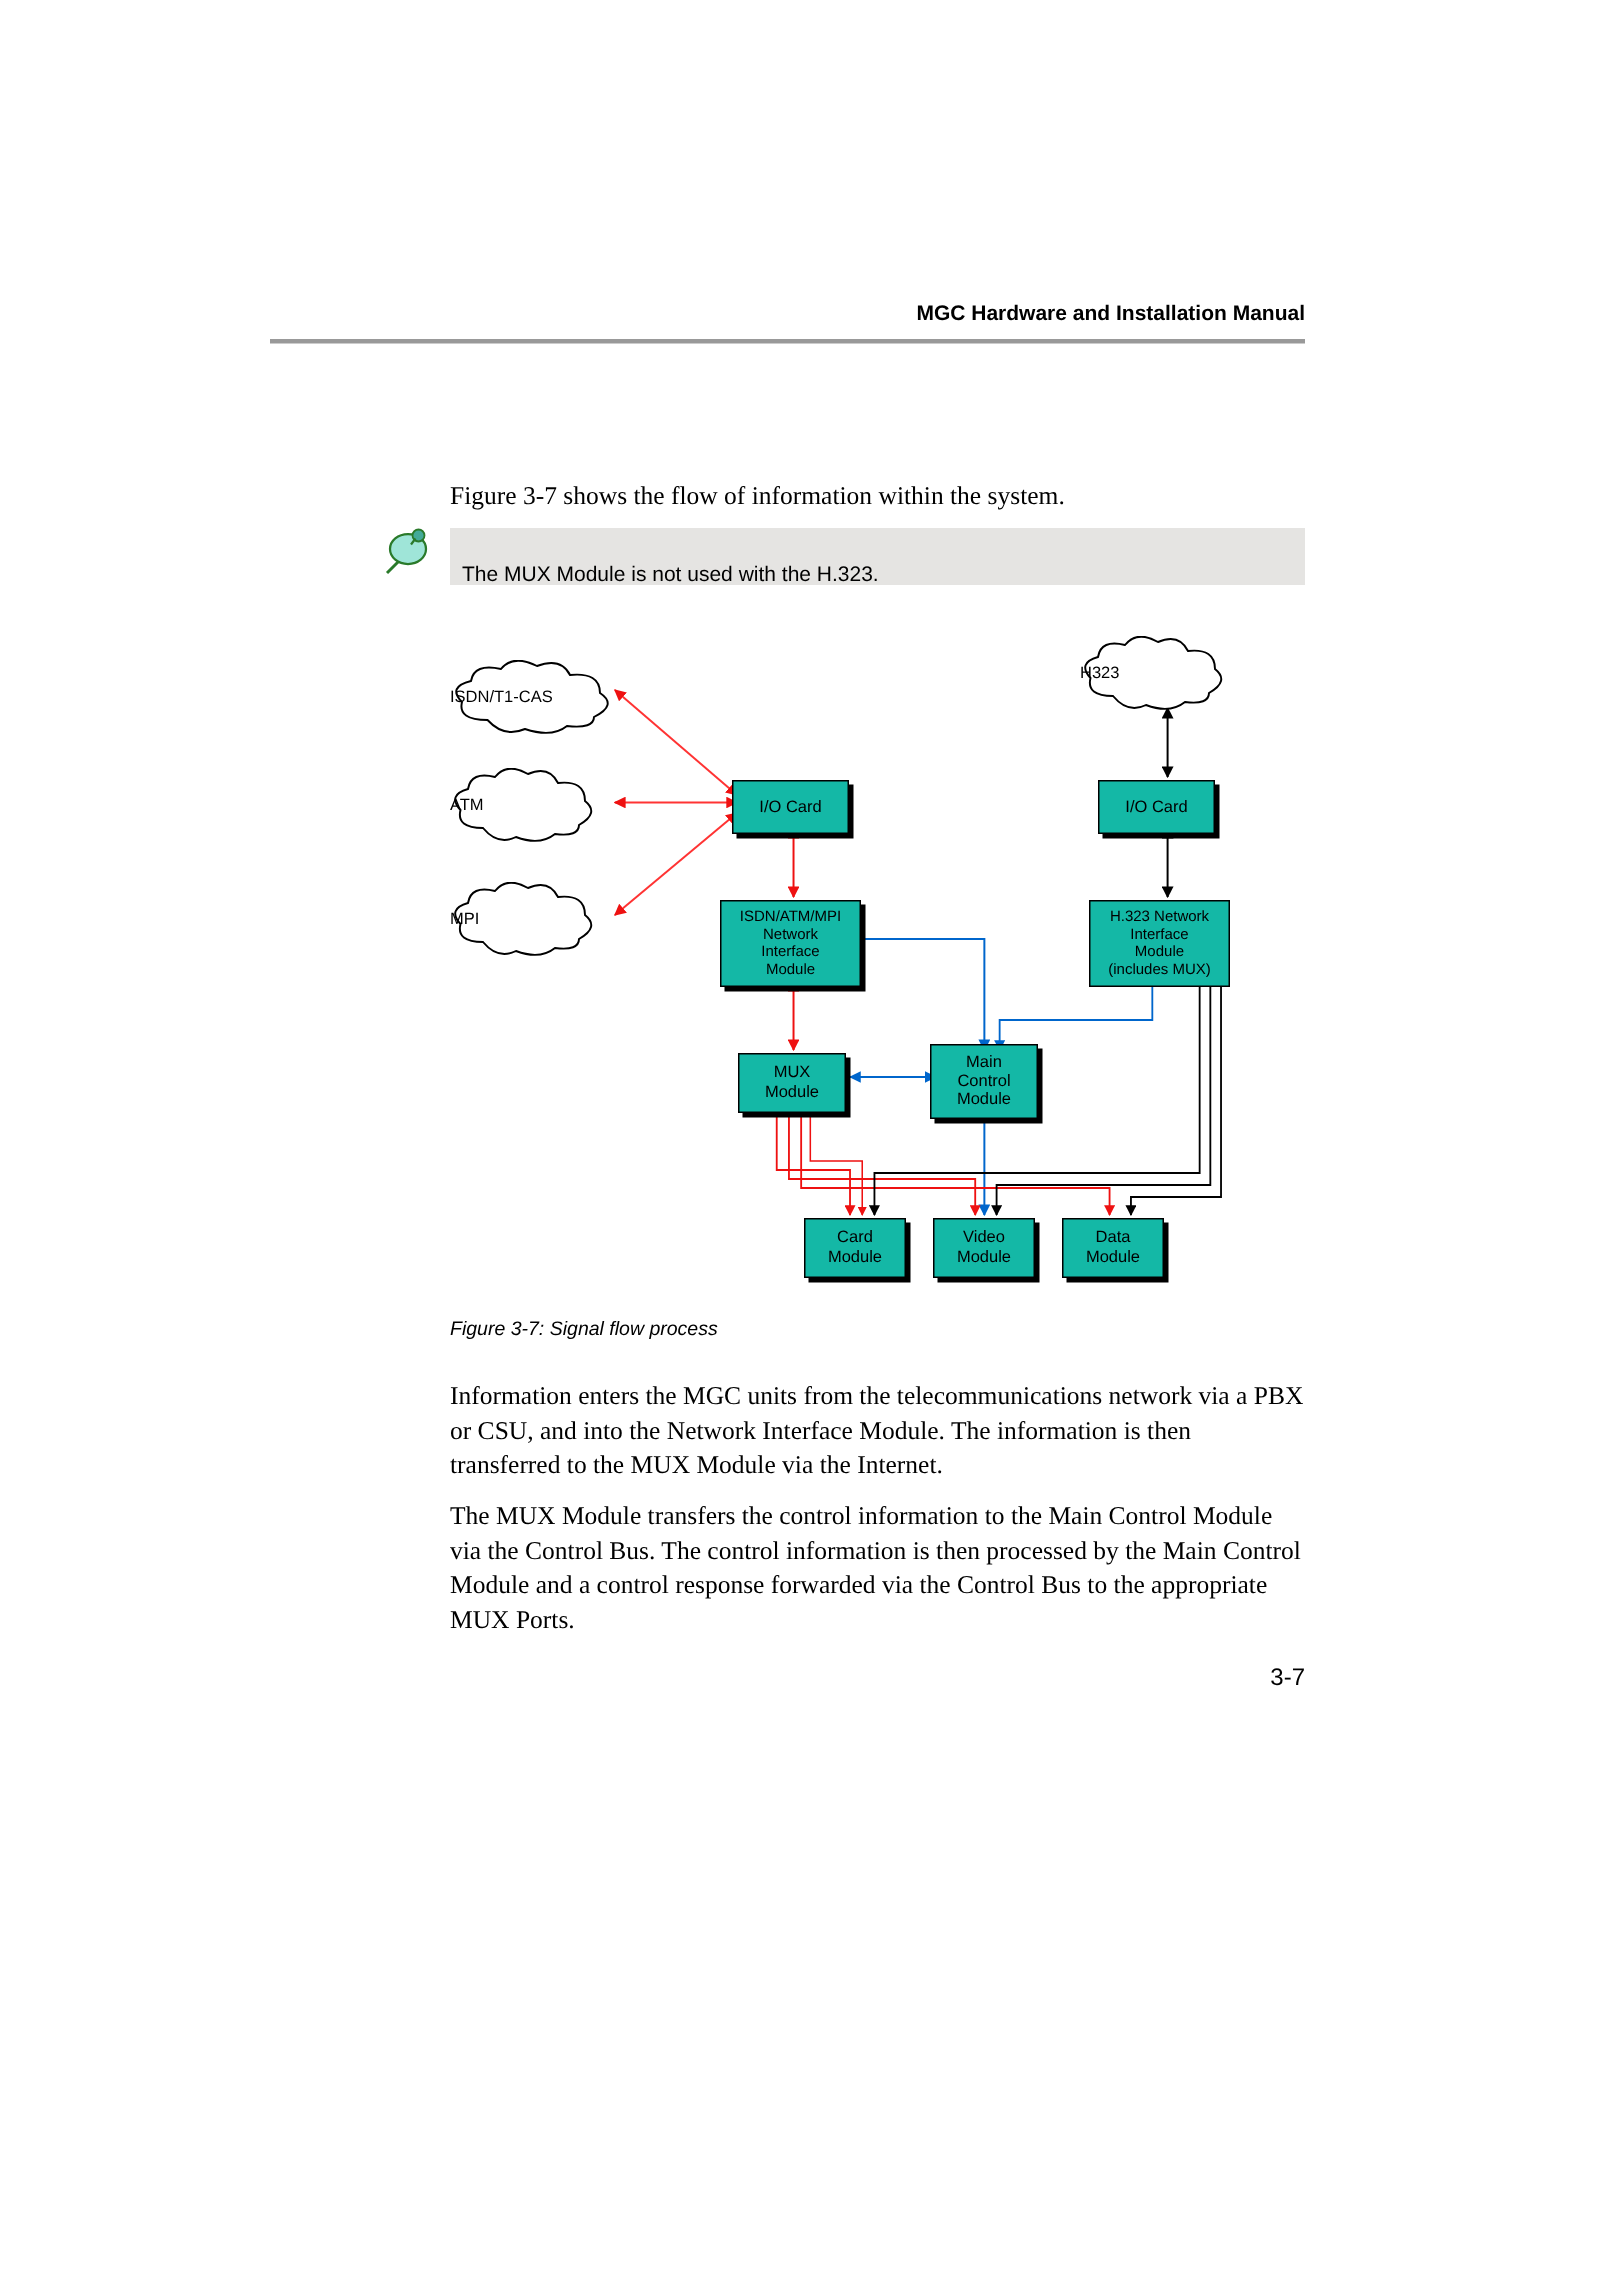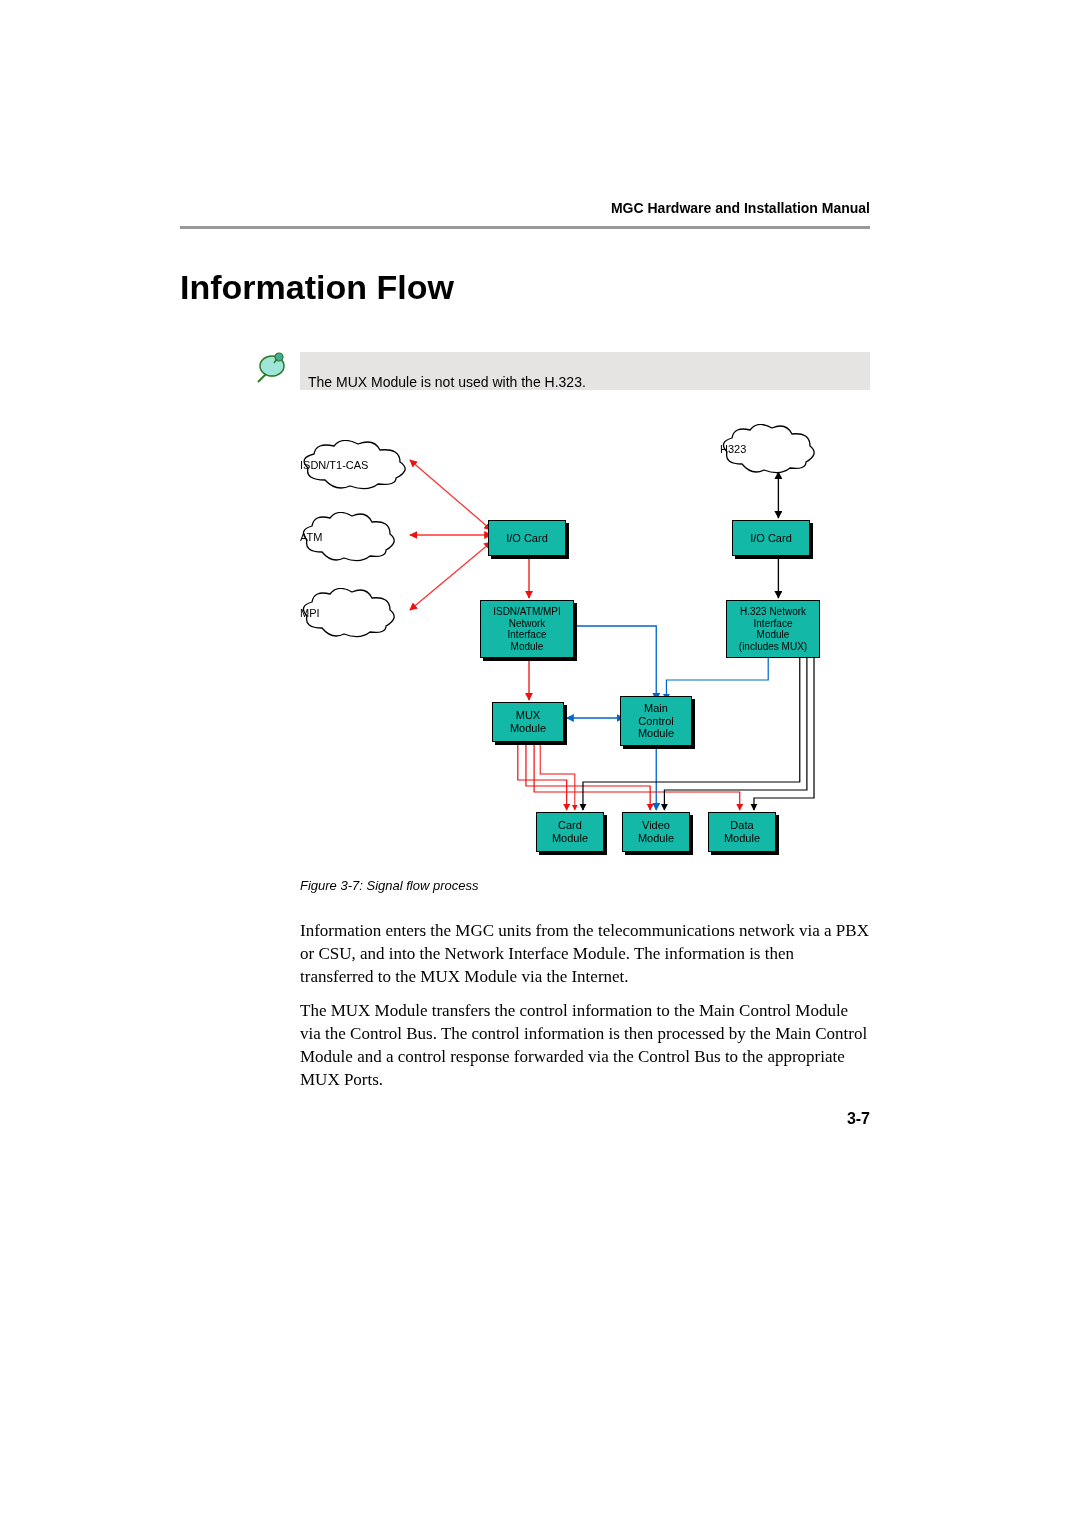--- a/index.html
+++ b/index.html
@@ -9,40 +9,40 @@
   .rule{position:absolute;left:0;right:0;top:26px;height:3px;background:#999}
   h1{font-family:Arial,Helvetica,sans-serif;font-weight:bold;font-size:34px;margin:0;position:absolute;left:0;top:68px}
   .intro{position:absolute;left:120px;top:120px;right:0;font-size:17px;line-height:1.3}
   .note-bar{position:absolute;left:120px;top:152px;right:0;height:38px;background:#e5e4e2;display:flex;align-items:flex-end;padding-left:8px;font-family:Arial,Helvetica,sans-serif;font-size:14px}
   .note-icon{position:absolute;left:72px;top:148px;width:40px;height:40px}
   .figure{position:absolute;left:120px;top:210px;right:0;height:470px}
   .caption{position:absolute;left:120px;top:678px;font-family:Arial,Helvetica,sans-serif;font-style:italic;font-size:13px}
   .body-text{position:absolute;left:120px;right:0;font-size:17px;line-height:1.35}
   .p1{top:720px}
   .p2{top:800px}
-  .pagenum{position:absolute;right:0;top:910px;font-family:Arial,Helvetica,sans-serif;font-weight:bold;font-size:16px}
+  .pagenum{position:absolute;right:0;top:910px;font-family:Arial,Helvetica,sans-serif;font-weight:normal;font-size:16px}
   
   .dg{position:relative;width:100%;height:100%}
   .cloud{position:absolute;width:100px;height:50px;font-family:Arial,Helvetica,sans-serif;font-size:11px;text-align:center;display:flex;align-items:center;}
   .cloud svg{position:absolute;left:0;top:0;width:100%;height:100%}
   .cloud span{position:relative;z-index:2}
   .box{position:absolute;background:#14b8a6;border:1.4px solid #000;box-shadow:3px 3px 0 #000;font-family:Arial,Helvetica,sans-serif;font-size:11px;text-align:center;display:flex;align-items:center;justify-content:center;line-height:1.15;padding:2px}
   .box.plain{box-shadow:none;border-width:1px}
   svg.wires{position:absolute;left:0;top:0;width:100%;height:100%;overflow:visible}
 </style>
 </head>
 <body>
 
 <div class="page">
   <div class="content">
     <div class="running-head">MGC Hardware and Installation Manual</div>
     <div class="rule"></div>
 
-    <h1>Information Flow</h1>
 
+    <div class="intro">Figure 3-7 shows the flow of information within the system.</div>
 
     <div class="note-icon">
       <svg viewBox="0 0 40 40">
         <path d="M6 34 L18 22" stroke="#2a7a2a" stroke-width="2"></path>
         <ellipse cx="20" cy="18" rx="12" ry="10" fill="#9fe5d8" stroke="#2a7a2a" stroke-width="1.5"></ellipse>
         <circle cx="27" cy="9" r="4" fill="#4a9" stroke="#2a7a2a" stroke-width="1.2"></circle>
         <line x1="25" y1="11" x2="22" y2="15" stroke="#2a7a2a" stroke-width="1.5"></line>
       </svg>
     </div>
     <div class="note-bar">

